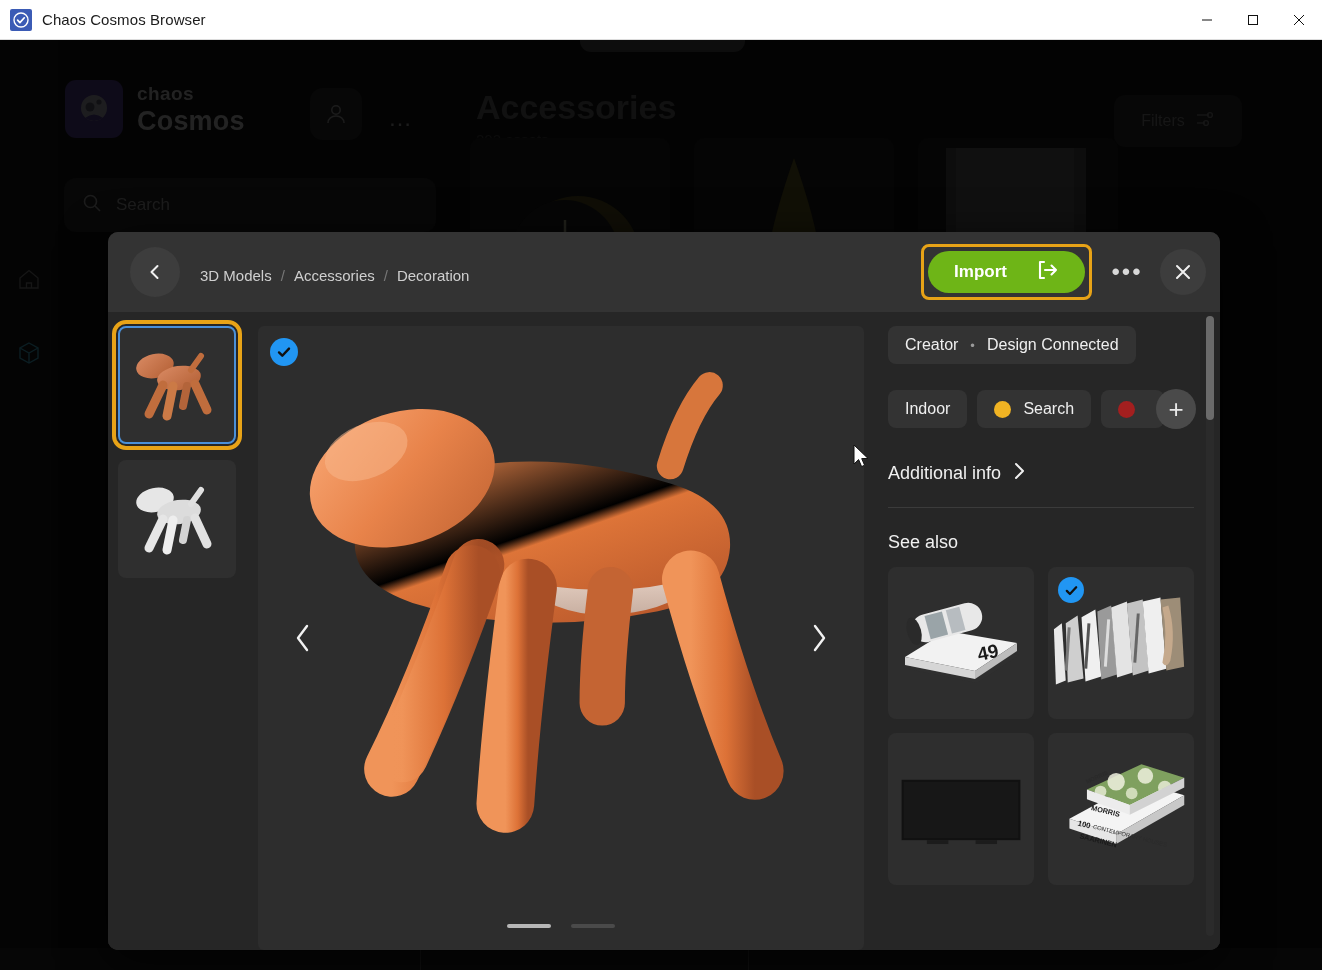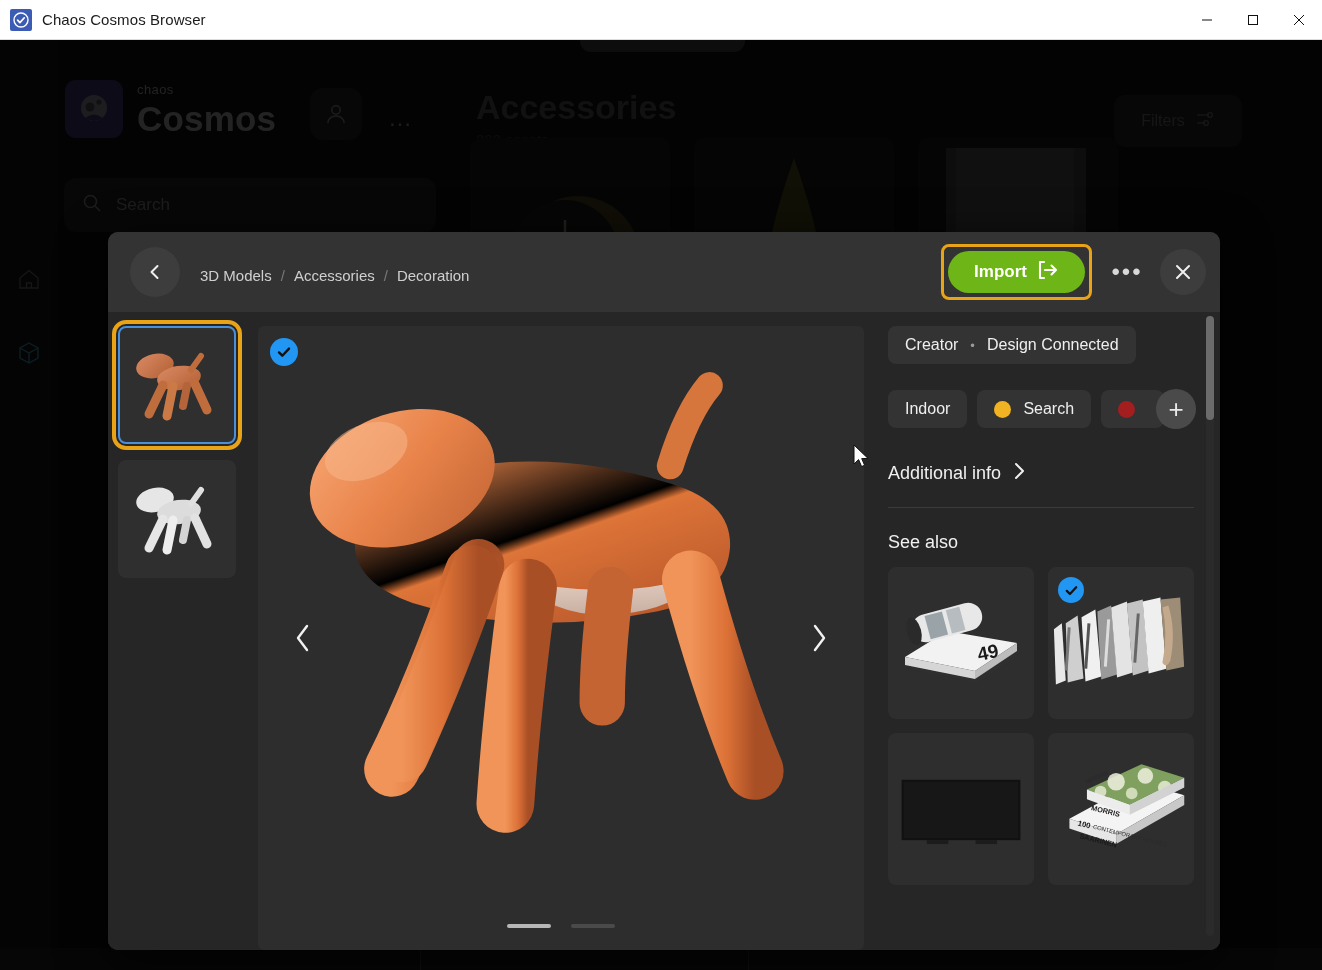--- a/index.html
+++ b/index.html
@@ -64,24 +64,24 @@
     position: absolute; left: 65px; top: 40px;
     display: flex; align-items: center; gap: 14px;
   }
   .bg-logo {
     width: 58px; height: 58px; border-radius: 11px;
     background: #261d42;
     display:flex; align-items:center; justify-content:center;
   }
   .bg-brand-txt { line-height: 1; }
   .bg-brand-small {
-    font-size: 13px; color: #5a5a5a; font-weight: normal; letter-spacing: .4px;
+    font-size: 19px; color: #5a5a5a; font-weight: bold; letter-spacing: .4px;
   }
   .bg-brand-big {
-    font-size: 35px; color: #5d5d5d; font-weight: bold; margin-top: 5px;
+    font-size: 27px; color: #5d5d5d; font-weight: bold; margin-top: 5px;
     letter-spacing: .2px;
   }
   .bg-avatar {
     position: absolute; left: 310px; top: 48px;
     width: 52px; height: 52px; border-radius: 13px;
     background: #141414;
     display:flex;align-items:center;justify-content:center;
   }
   .bg-dots {
     position: absolute; left: 388px; top: 66px;
@@ -170,21 +170,21 @@
   .import-wrap {
     border: 3px solid #e8a317;
     border-radius: 8px;
     padding: 4px;
   }
   .import-btn {
     height: 42px; padding: 0 26px;
     background: #6eb517;
     border: none; border-radius: 21px;
     color: #fff; font-size: 17px; font-weight: bold;
-    display: flex; align-items: center; gap: 10px;
+    display: flex; align-items: center; gap: 30px;
     cursor: pointer;
     font-family: "Liberation Sans", sans-serif;
   }
   .kebab-btn {
     width: 46px; height: 46px; border-radius: 50%;
     display:flex;align-items:center;justify-content:center;
     color:#d8d8d8; font-size: 24px; letter-spacing: 2px;
     cursor:pointer; margin-left: 8px;
   }
   .close-btn {

